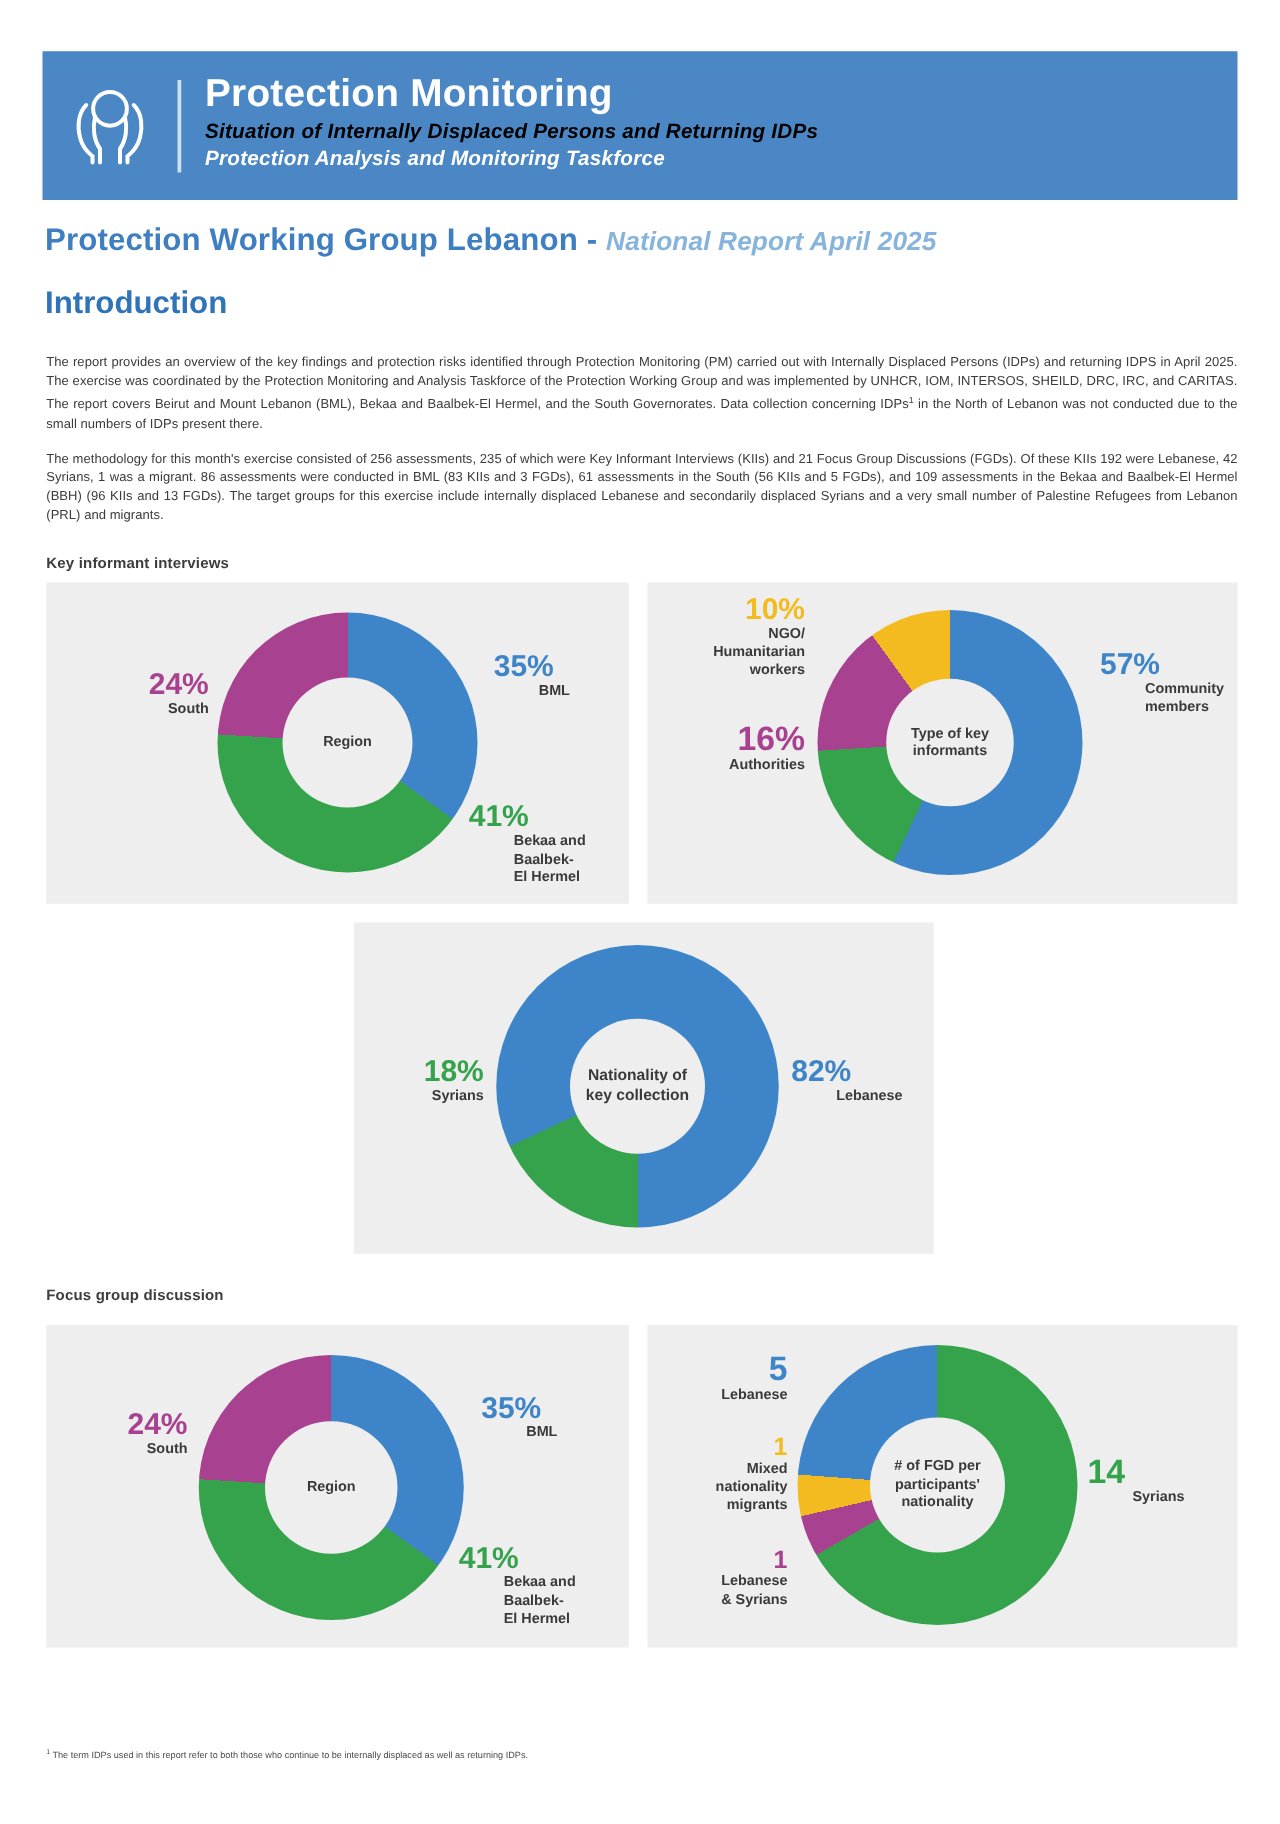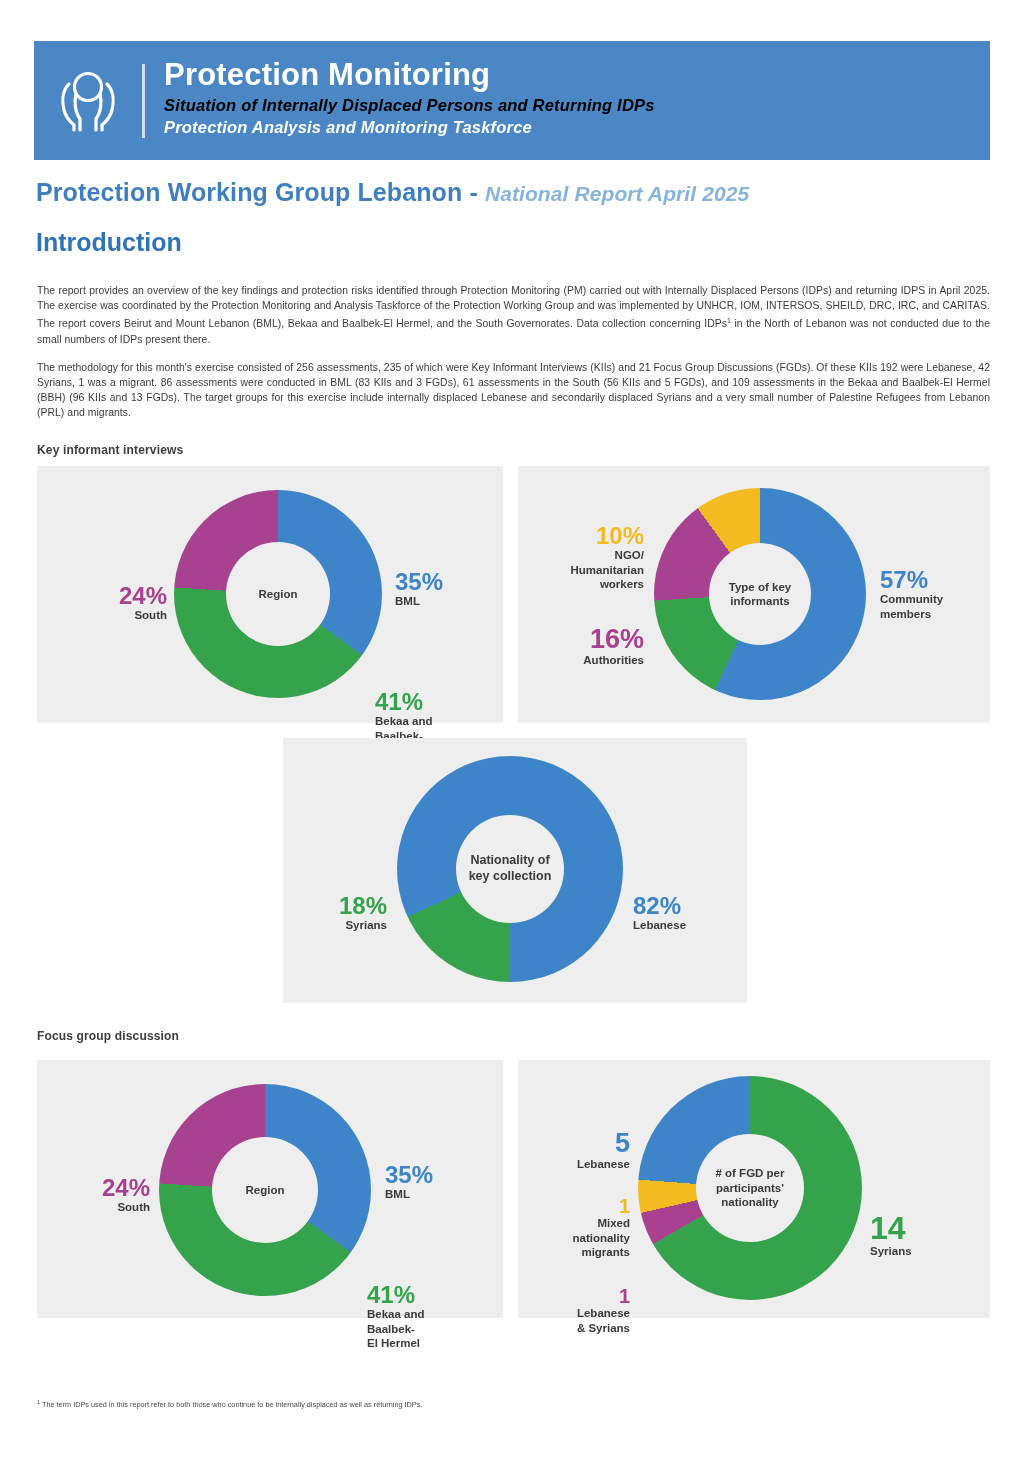--- a/index.html
+++ b/index.html
@@ -75,23 +75,23 @@
 
   .donut-wrap { position:absolute; }
   .donut { position:absolute; border-radius:50%; }
   .donut-hole {
     position:absolute; border-radius:50%; background:#eeeeee;
     display:flex; align-items:center; justify-content:center; text-align:center;
   }
   .hole-label { font-size: 11.5px; font-weight: bold; color: #3a3a3a; line-height: 1.25; }
   .hole-label.big { font-size: 12.5px; }
 
-  .cb { position:absolute;margin-top:48px; }          
+  .cb { position:absolute; }          
   .cb .val { font-weight: bold; line-height: 1; }
-  .cb .nm  { font-size: 11.5px; font-weight: bold; color:#3a3a3a; line-height:1.28; }
+  .cb .nm  { font-size: 11.5px; font-weight: bold; color:#3a3a3a; line-height:1.28;padding-left:36px; }
   .cb.right { text-align:left; }
   .cb.left  { text-align:right; }
 
   .v-blue    { color:#3d85c8; }
   .v-green   { color:#35a24c; }
   .v-magenta { color:#a8418f; }
   .v-gold    { color:#f4bb20; }
 
   .tick { font-size: 20px; font-weight: bold; line-height: .9; }
 
@@ -243,21 +243,21 @@
                   background: conic-gradient(#35a24c 0deg 240deg, #a8418f 240deg 257.1deg, #f4bb20 257.1deg 274.3deg, #3d85c8 274.3deg 360deg);"></div>
       <div class="donut-hole" style="left:58px;top:58px;width:108px;height:108px;">
         <div class="hole-label">
           <span># of FGD per</span><br>
           <span>participants'</span><br>
           <span>nationality</span>
         </div>
       </div>
     </div>
     <div class="cb right" style="left:352px; top:104px;">
-      <div class="val v-green" style="font-size:32px;">14</div>
+      <div class="val v-green" style="font-size:27px;">14</div>
       <div class="nm">Syrians</div>
     </div>
     <div class="cb left" style="left:0px; top:22px; width:112px;">
       <div class="val v-blue" style="font-size:27px;">5</div>
       <div class="nm">Lebanese</div>
     </div>
     <div class="cb left" style="left:0px; top:88px; width:112px;">
       <div class="val v-gold tick">1</div>
       <div class="nm">Mixed</div>
       <div class="nm">nationality</div>

